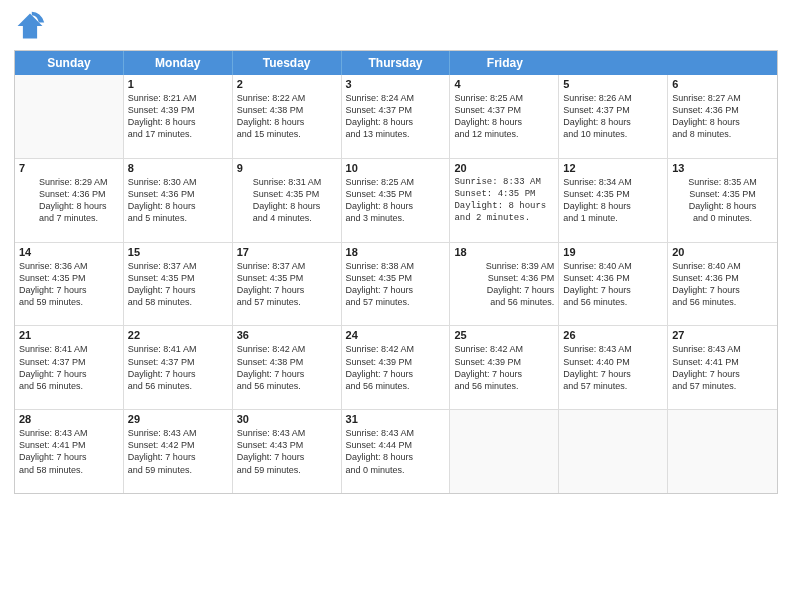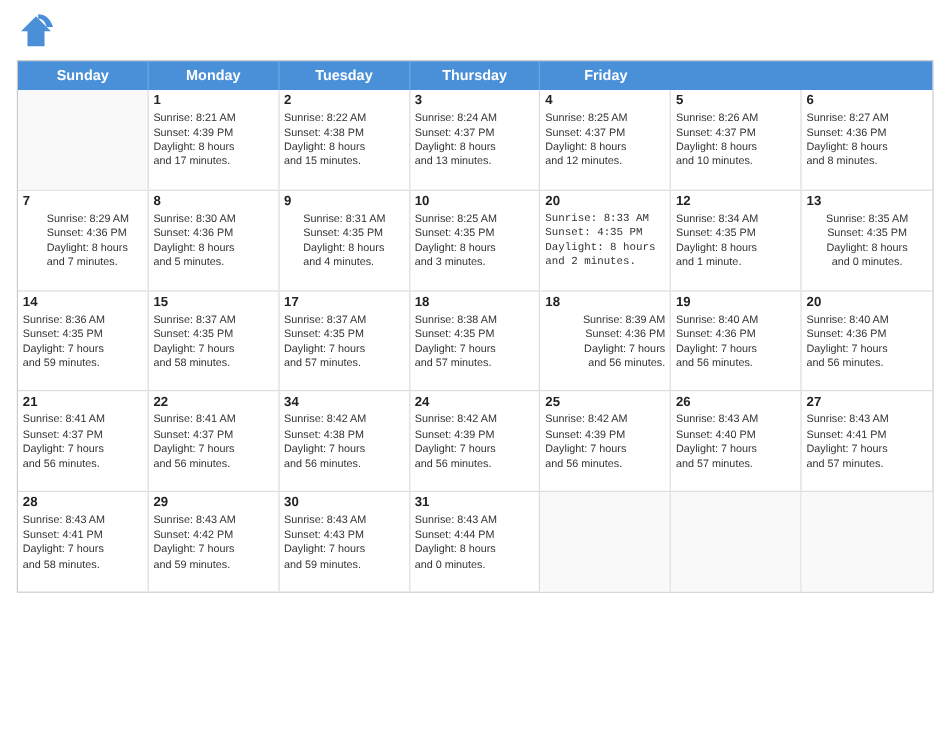--- a/index.html
+++ b/index.html
@@ -309,21 +309,21 @@
 and 56 minutes.</div>
           </div>
           <div class="cal-cell">
             <div class="day-num">22</div>
             <div class="cell-info" style="white-space: pre-line;">Sunrise: 8:41 AM
 Sunset: 4:37 PM
 Daylight: 7 hours
 and 56 minutes.</div>
           </div>
           <div class="cal-cell">
-            <div class="day-num">34</div>
+            <div class="day-num">36</div>
             <div class="cell-info" style="white-space: pre-line;">Sunrise: 8:42 AM
 Sunset: 4:38 PM
 Daylight: 7 hours
 and 56 minutes.</div>
           </div>
           <div class="cal-cell">
             <div class="day-num">24</div>
             <div class="cell-info" style="white-space: pre-line;">Sunrise: 8:42 AM
 Sunset: 4:39 PM
 Daylight: 7 hours

